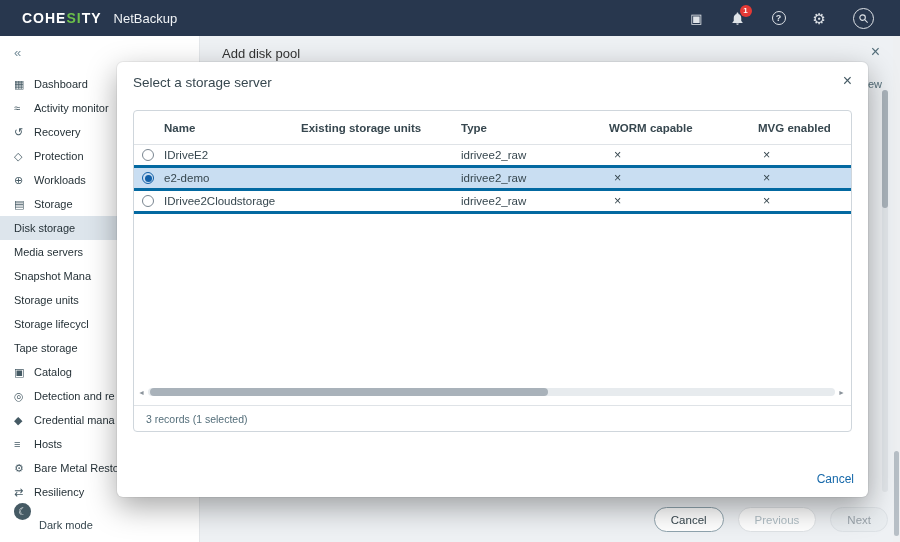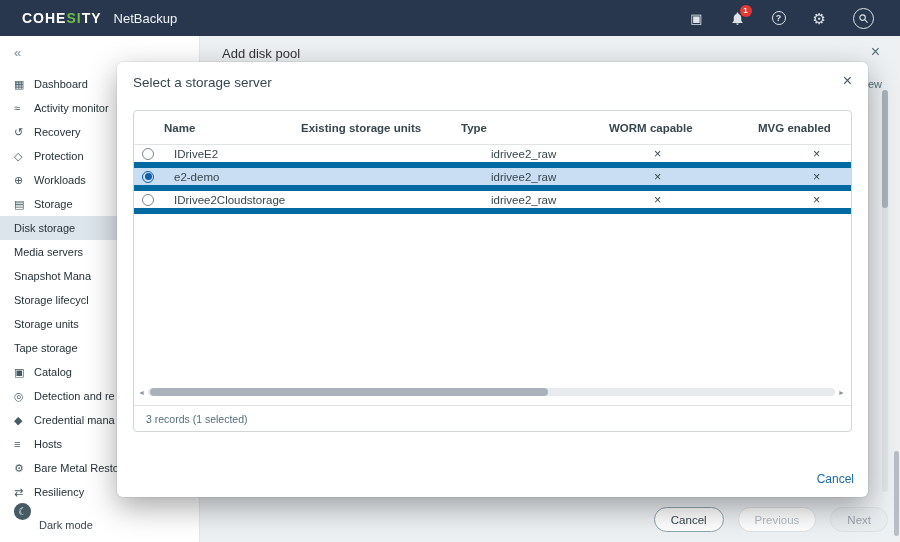--- a/index.html
+++ b/index.html
@@ -57,21 +57,21 @@
   .table-card { position:absolute; left:16px; top:48px; width:719px; height:322px; border:1px solid #cfd6dc; border-radius:4px; background:#fff; overflow:hidden; }
   .search-row { height:30px; display:flex; align-items:center; padding:4px 12px 0 2px; }
   .search-wrap { position:relative; width:668px; }
   .search-wrap input { width:100%; border:none; border-bottom:1px solid #95a0a9; outline:none; background:transparent; font-size:11.5px; padding:4px 22px 4px 3px; color:#333; font-family:inherit; }
   .search-wrap input::placeholder { color:#8d969e; }
   .search-glass { position:absolute; right:3px; top:3px; }
   .funnel-btn { margin-left:22px; background:none; border:none; cursor:pointer; display:flex; }
 
   .grid-head, .grid-row { display:grid; grid-template-columns:30px 137px 160px 148px 149px 1fr; align-items:center; }
   .grid-head { height:34px; border-bottom:1px solid #dfe3e7; font-size:11.5px; font-weight:bold; color:#37474f; }
-  .grid-row { height:23px; border-bottom:6px solid #0369a1; font-size:11.5px; color:#37474f; cursor:pointer;gap:10px; }
+  .grid-row { height:23px; border-bottom:3px solid #0369a1; font-size:11.5px; color:#37474f; cursor:pointer; }
   .grid-row.selected { background:#c9def2; }
   .radio-cell { padding-left:8px; display:flex; align-items:center; }
   .radio { width:12px; height:12px; border:1.5px solid #7a8691; border-radius:50%; position:relative; }
   .radio.checked { border-color:#1260a8; }
   .radio.checked::after { content:""; position:absolute; inset:1.5px; background:#1260a8; border-radius:50%; }
   .xcell { padding-left:5px; font-size:12.5px; }
 
   .hscroll { position:absolute; left:4px; right:6px; top:276px; height:10px; display:flex; align-items:center; gap:3px; }
   .hs-arrow { font-size:7px; color:#8a939b; cursor:pointer; line-height:1; }
   .hs-track { flex:1; height:8px; background:#e7ebee; border-radius:4px; position:relative; }
@@ -142,24 +142,24 @@
         <div class="nav-item sub selected">
           <span>Disk storage</span>
         </div>
         <div class="nav-item sub">
           <span>Media servers</span>
         </div>
         <div class="nav-item sub">
           <span>Snapshot Mana</span>
         </div>
         <div class="nav-item sub">
+          <span>Storage units</span>
+        </div>
+        <div class="nav-item sub">
           <span>Storage lifecycl</span>
-        </div>
-        <div class="nav-item sub">
-          <span>Storage units</span>
         </div>
         <div class="nav-item sub">
           <span>Tape storage</span>
         </div>
         <div class="nav-item">
           <span class="ico">▣</span>
           <span>Catalog</span>
         </div>
         <div class="nav-item">
           <span class="ico">◎</span>

